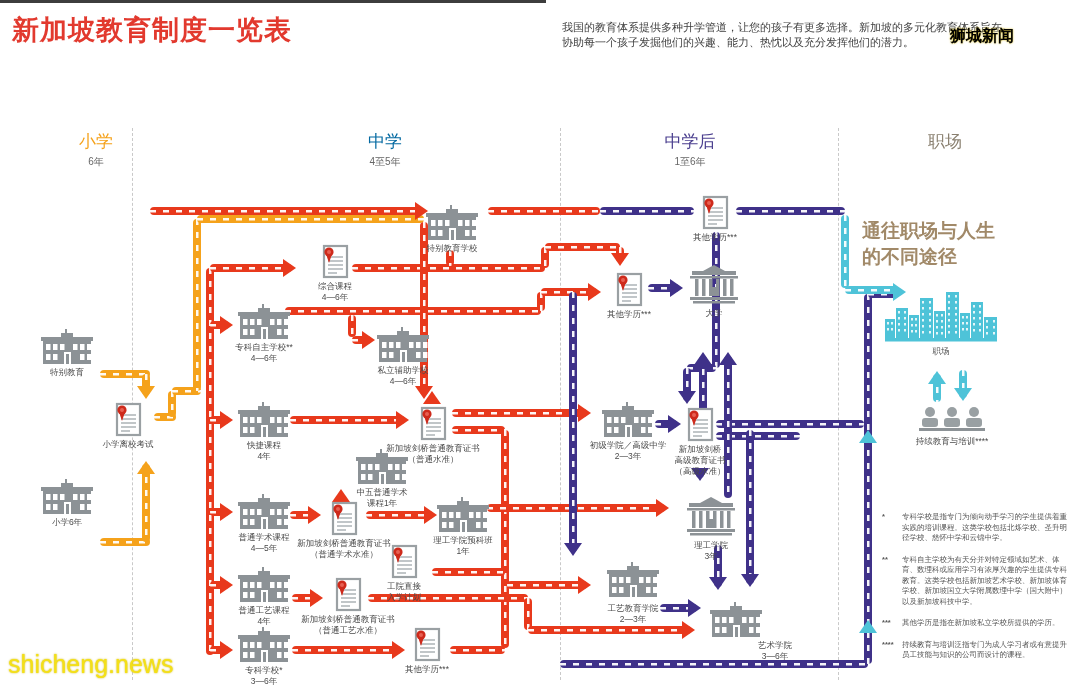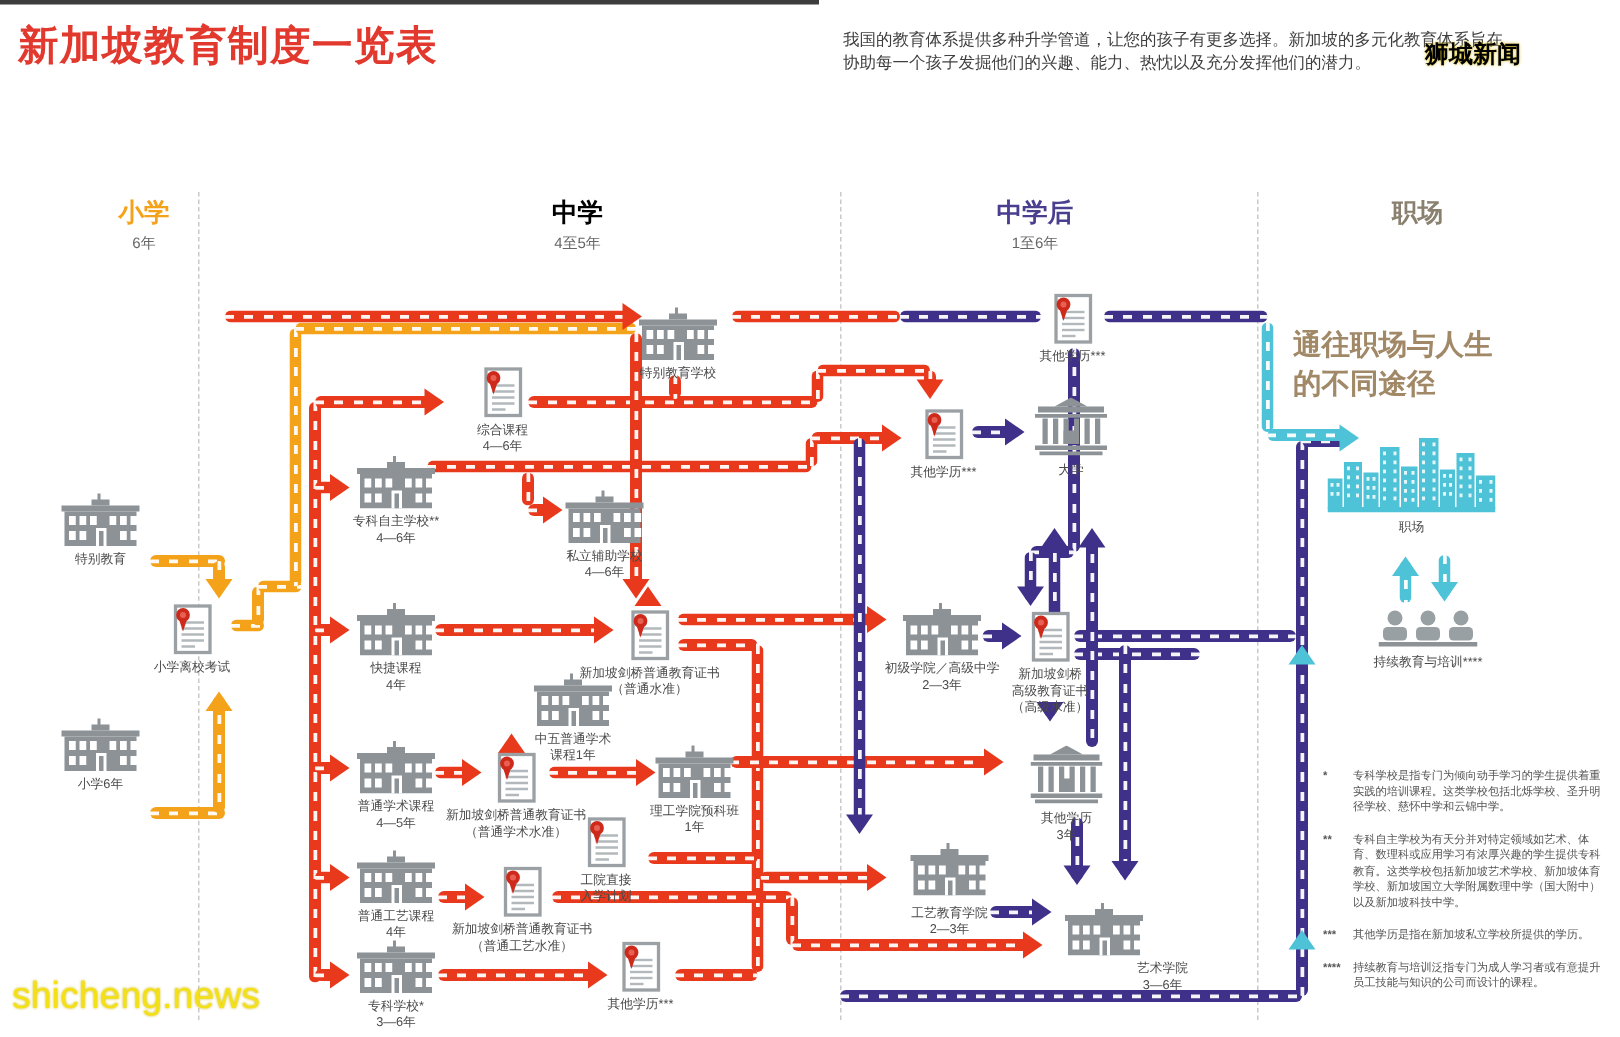--- a/index.html
+++ b/index.html
@@ -6,21 +6,21 @@
   .canvas{position:relative;width:1080px;height:691px;background:#fff;overflow:hidden;
           font-family:"Liberation Sans","DejaVu Sans",sans-serif;}
   .topbar{position:absolute;left:0;top:0;width:546px;height:3px;background:#3d3d3d;}
   .title{position:absolute;left:12px;top:12px;font-size:27px;font-weight:bold;letter-spacing:1px;color:#E2392E;}
   .desc{position:absolute;left:562px;top:20px;width:480px;font-size:11px;line-height:15px;color:#3F3F3F;white-space:pre-line;}
   .wm-top{position:absolute;left:950px;top:26px;font-size:16px;font-weight:bold;color:#000000;
           text-shadow:0 0 2px #d8b90a;z-index:50;}
   .wm-bottom{position:absolute;left:8px;top:650px;font-size:25px;color:#F4E017;
           text-shadow:0 0 2px #cdb70c;z-index:50;}
   .colhead{position:absolute;transform:translateX(-50%);text-align:center;top:130px;z-index:5;}
-  .colhead .lab{font-size:17px;font-weight:bold;}
+  .colhead .lab{font-size:17px;font-weight:normal;}
   .colhead .sub{font-size:10px;color:#666;margin-top:2px;}
   .divider{position:absolute;top:128px;height:552px;width:0;border-left:1px dashed #c9c9c9;z-index:0;}
   .pathways{position:absolute;left:862px;top:218px;width:180px;font-size:19px;font-weight:bold;
             line-height:26px;color:#A18968;white-space:pre-line;z-index:5;}
   .road{position:absolute;border-radius:4px;z-index:1;}
   .arr{position:absolute;width:0;height:0;border-style:solid;z-index:2;}
   .node{position:absolute;z-index:3;}
   .node .icon{position:absolute;transform:translate(-50%,-50%);line-height:0;}
   .node .nlabel{position:absolute;transform:translateX(-50%);width:max-content;max-width:132px;
                 text-align:center;font-size:8.5px;line-height:1.3;color:#4A4A4A;white-space:pre-line;}
@@ -39,21 +39,21 @@
 协助每一个孩子发掘他们的兴趣、能力、热忱以及充分发挥他们的潜力。</div>
   <div class="wm-top">狮城新闻</div>
   <div class="pathways">通往职场与人生
 的不同途径</div>
   <div id="columns">
       <div class="colhead" style="left: 96px;">
         <div class="lab" style="color:#F5A21B">小学</div>
         <div class="sub">6年</div>
       </div>
       <div class="colhead" style="left: 385px;">
-        <div class="lab" style="color:#000000">中学</div>
+        <div class="lab" style="color:#0369a1">中学</div>
         <div class="sub">4至5年</div>
       </div>
       <div class="colhead" style="left: 690px;">
         <div class="lab" style="color:#4A3E8E">中学后</div>
         <div class="sub">1至6年</div>
       </div>
       <div class="colhead" style="left: 945px;">
         <div class="lab" style="color:#8A8070">职场</div>
       </div>
       <div class="divider" style="left: 132px;"></div>
@@ -620,21 +620,21 @@
             <rect x="5" y="14" width="3.5" height="17" fill="#8C9296"></rect>
             <rect x="12" y="14" width="3.5" height="17" fill="#8C9296"></rect>
             <rect x="19" y="14" width="3.5" height="17" fill="#8C9296"></rect>
             <rect x="26" y="14" width="3.5" height="17" fill="#8C9296"></rect>
             <rect x="33" y="14" width="3.5" height="17" fill="#8C9296"></rect>
             <rect x="40" y="14" width="3.5" height="17" fill="#8C9296"></rect>
             <rect x="19" y="22" width="10" height="9" fill="#8C9296"></rect>
             <rect x="0" y="32" width="48" height="3" fill="#8C9296"></rect>
             <rect x="3" y="36" width="42" height="2.5" fill="#8C9296"></rect>
           </svg></div>
-        <div class="nlabel" style="top: 23px;">其他学历
+        <div class="nlabel" style="top: 23px;">理工学院
 3年</div>
       </div>
       <div class="node" style="left: 633px; top: 579px;">
         <div class="icon"><svg width="54" height="36" viewBox="0 0 54 36">
             <rect x="25" y="1" width="2" height="5" fill="#8C9296"></rect>
             <rect x="21" y="5" width="12" height="4" fill="#8C9296"></rect>
             <rect x="1" y="9" width="52" height="4" fill="#8C9296"></rect>
             <rect x="3" y="13" width="48" height="23" fill="#8C9296"></rect>
             <rect x="6" y="16" width="4.5" height="6" fill="#fff"></rect>
             <rect x="13" y="16" width="4.5" height="6" fill="#fff"></rect>

